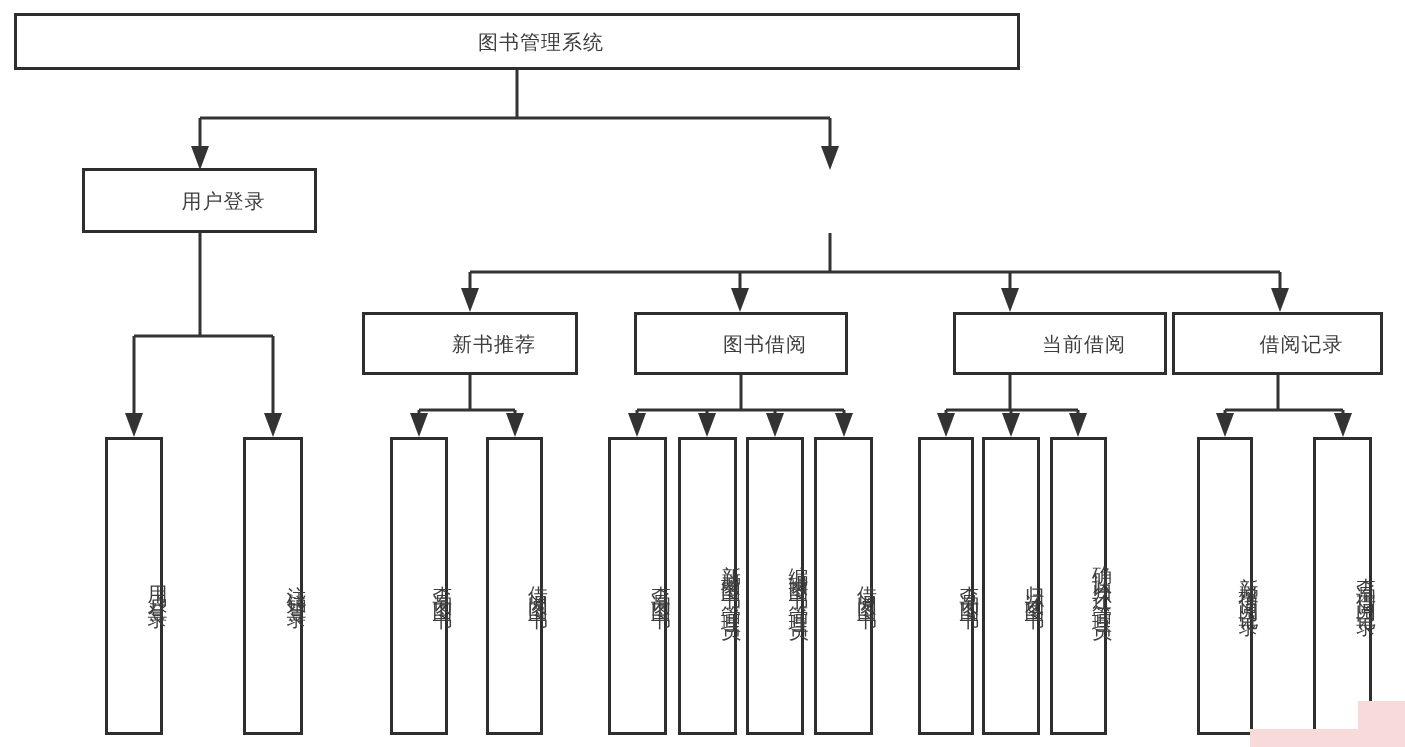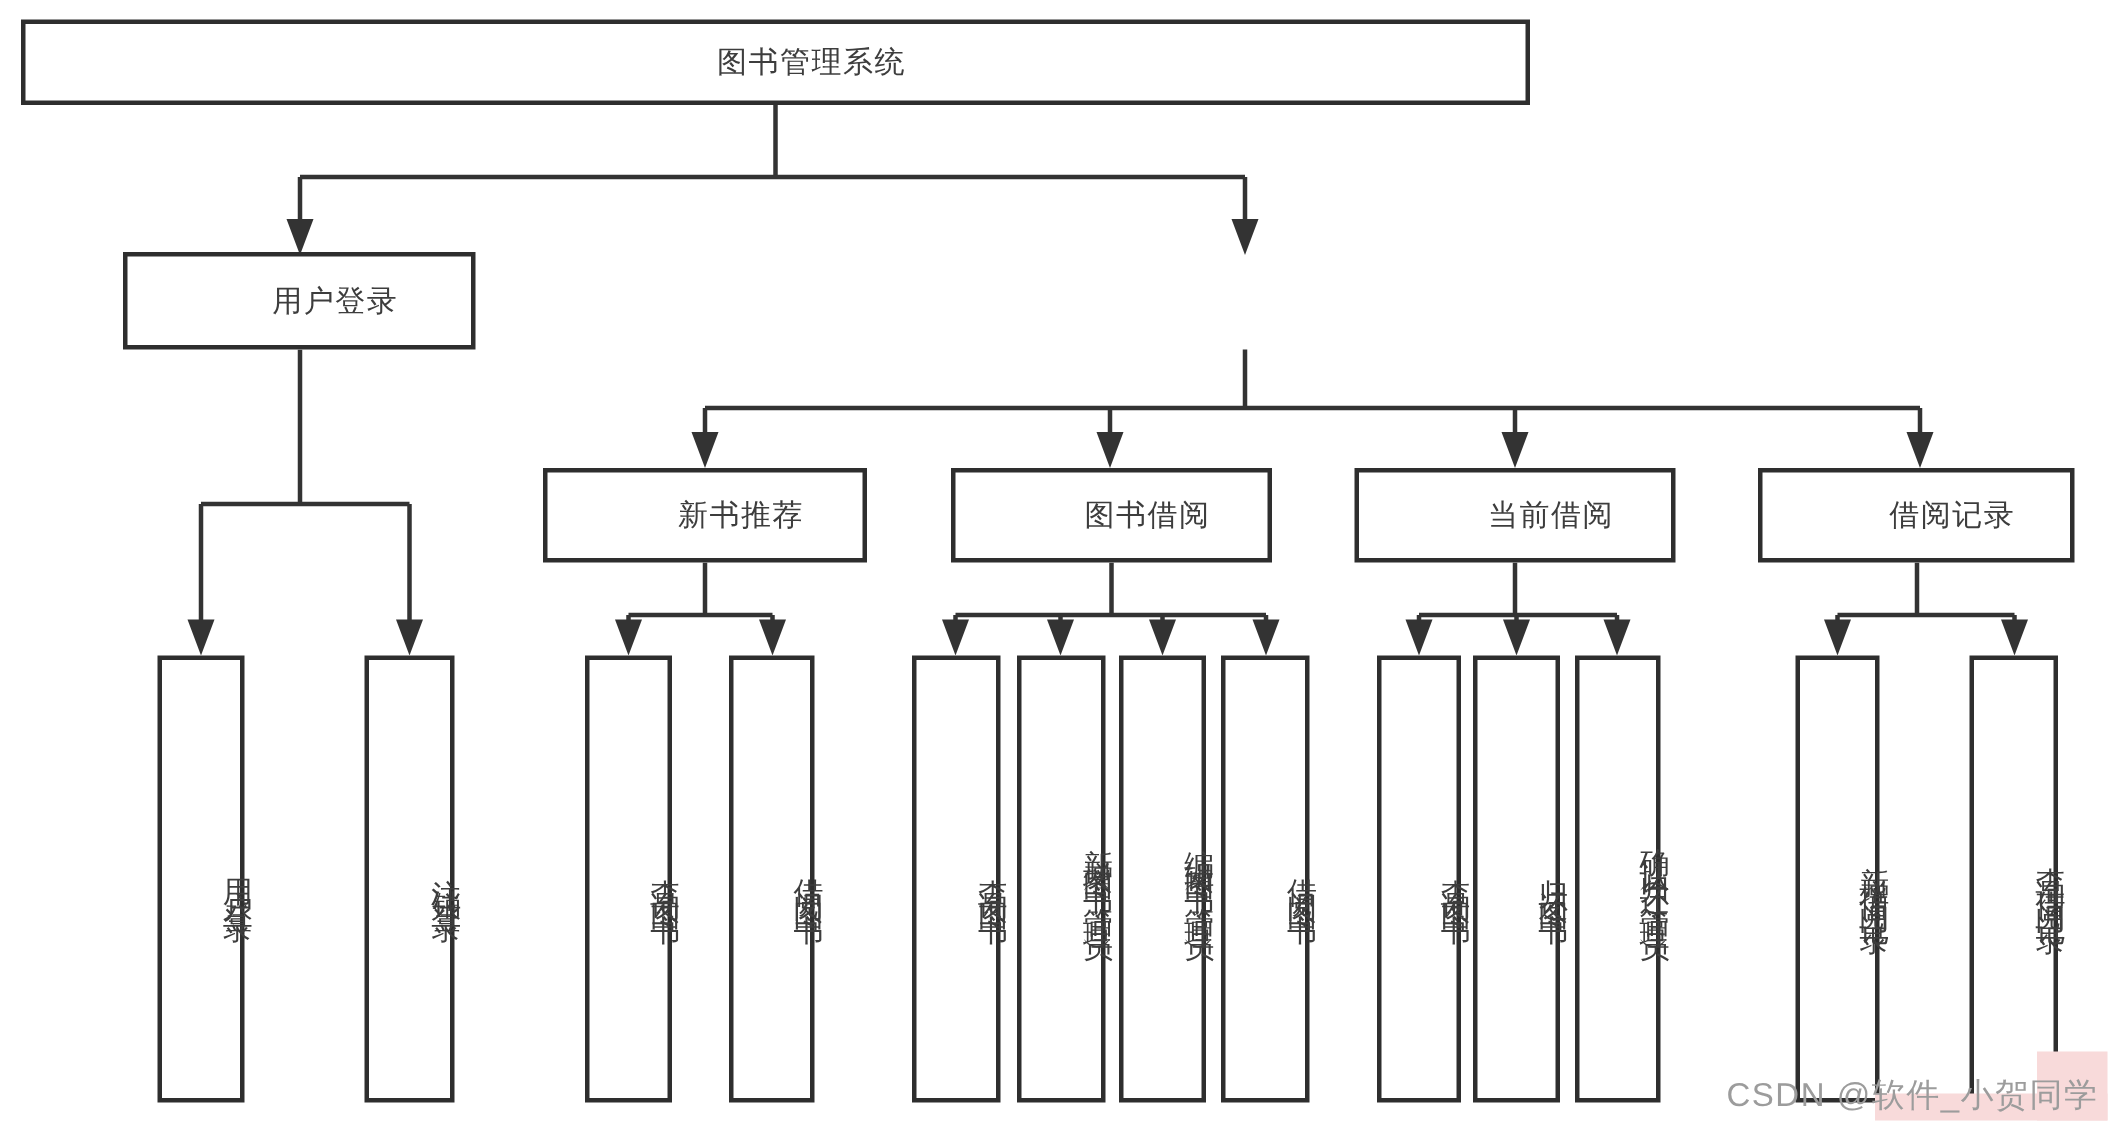--- a/index.html
+++ b/index.html
@@ -83,21 +83,21 @@
   <div class="node h" style="left:82px;top:168px;width:235px;height:65px">
     <span>用户登录</span>
   </div>
 
   <div class="node h" style="left:362px;top:312px;width:216px;height:63px">
     <span>新书推荐</span>
   </div>
   <div class="node h" style="left:634px;top:312px;width:214px;height:63px">
     <span>图书借阅</span>
   </div>
-  <div class="node h" style="left:903px;top:312px;width:214px;height:63px">
+  <div class="node h" style="left:953px;top:312px;width:214px;height:63px">
     <span>当前借阅</span>
   </div>
   <div class="node h" style="left:1172px;top:312px;width:211px;height:63px">
     <span>借阅记录</span>
   </div>
 
   <div class="node v" style="left:105px;top:437px;width:58px;height:298px">
     <span>用户登录</span>
   </div>
   <div class="node v" style="left:243px;top:437px;width:60px;height:298px">
@@ -136,15 +136,14 @@
 
   <div class="node v" style="left:1197px;top:437px;width:56px;height:298px">
     <span>新增借阅记录</span>
   </div>
   <div class="node v" style="left:1313px;top:437px;width:59px;height:298px">
     <span>查询借阅记录</span>
   </div>
 
   <div class="wm-patch" style="left:1250px;bottom:0;width:155px;height:18px"></div>
   <div class="wm-patch" style="left:1358px;bottom:0;width:47px;height:46px"></div>
-  <div id="watermark">CSDN @软件_小贺同学</div>
 
 </div>
 
 </body></html>

